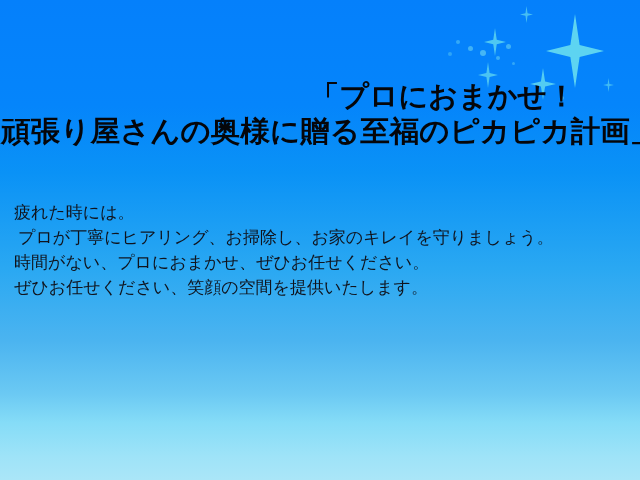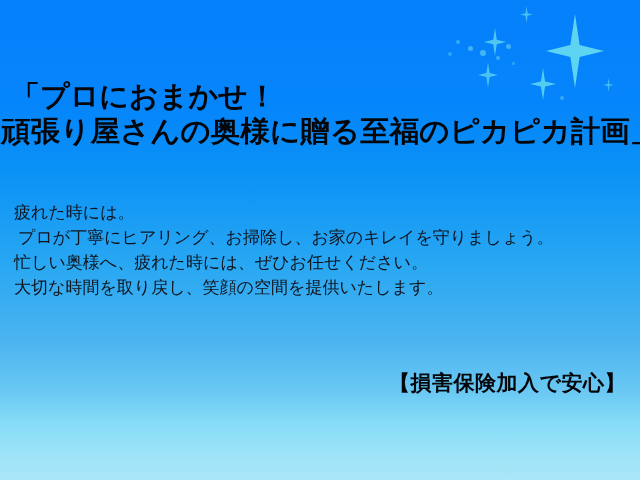--- a/index.html
+++ b/index.html
@@ -73,20 +73,21 @@
   .dot.d6 { width: 4px;  height: 4px;  left: 8px;  top: 52px; opacity: .38; }
   .dot.d7 { width: 3px;  height: 3px;  left: 72px; top: 62px; opacity: .42; }
   .dot.d8 { width: 4px;  height: 4px;  left: 120px;top: 96px; opacity: .45; }
 
   
   .headline {
     position: absolute;
     left: 0;
     top: 82px;
     width: 576px;
+    text-align: right;
   }
   .headline .hl {
     display: block;
     font-weight: bold;
     color: #05060a;
     white-space: nowrap;
     line-height: 1.0;
   }
   .headline .hl-1 {
     font-size: 29px;
@@ -154,19 +155,18 @@
   </div>
 
   <div class="headline">
     <span class="hl hl-1">「プロにおまかせ！</span>
     <span class="hl hl-2">頑張り屋さんの奥様に贈る至福のピカピカ計画」</span>
   </div>
 
   <div class="body-copy">
     <span class="bl">疲れた時には。</span>
     <span class="bl indent">プロが丁寧にヒアリング、お掃除し、お家のキレイを守りましょう。</span>
-    <span class="bl">忙しい奥様へ、疲れた時には、ぜひお任せください。</span>
-    <span class="bl">大切な時間を取り戻し、笑顔の空間を提供いたします。</span>
+    <span class="bl">時間がない、プロにおまかせ、ぜひお任せください。</span>
+    <span class="bl">ぜひお任せください、笑顔の空間を提供いたします。</span>
   </div>
 
-  <div class="footer-note">【損害保険加入で安心】</div>
 
 </div>
 
 </body></html>

